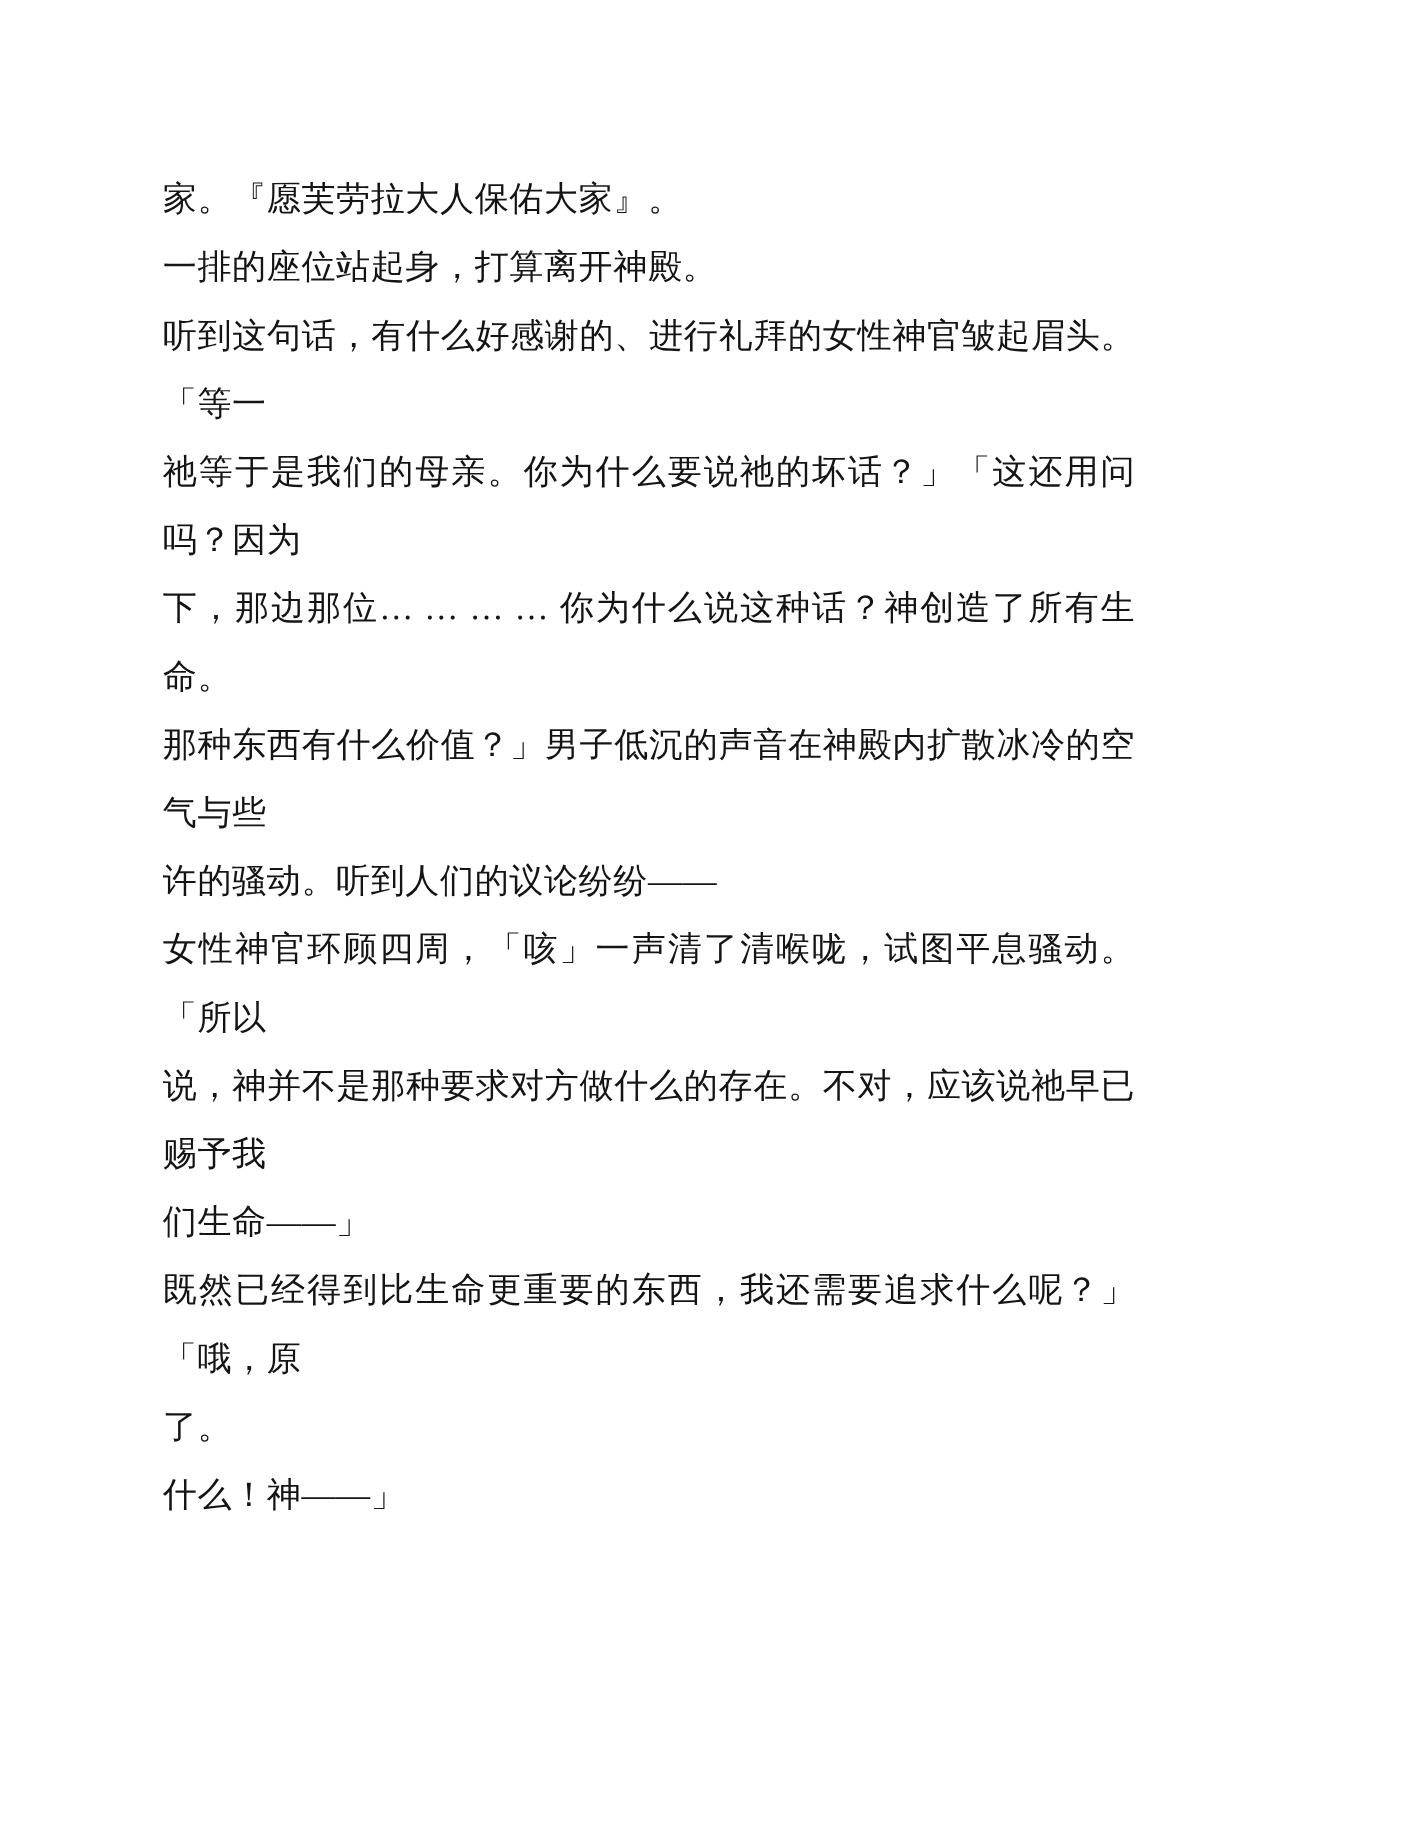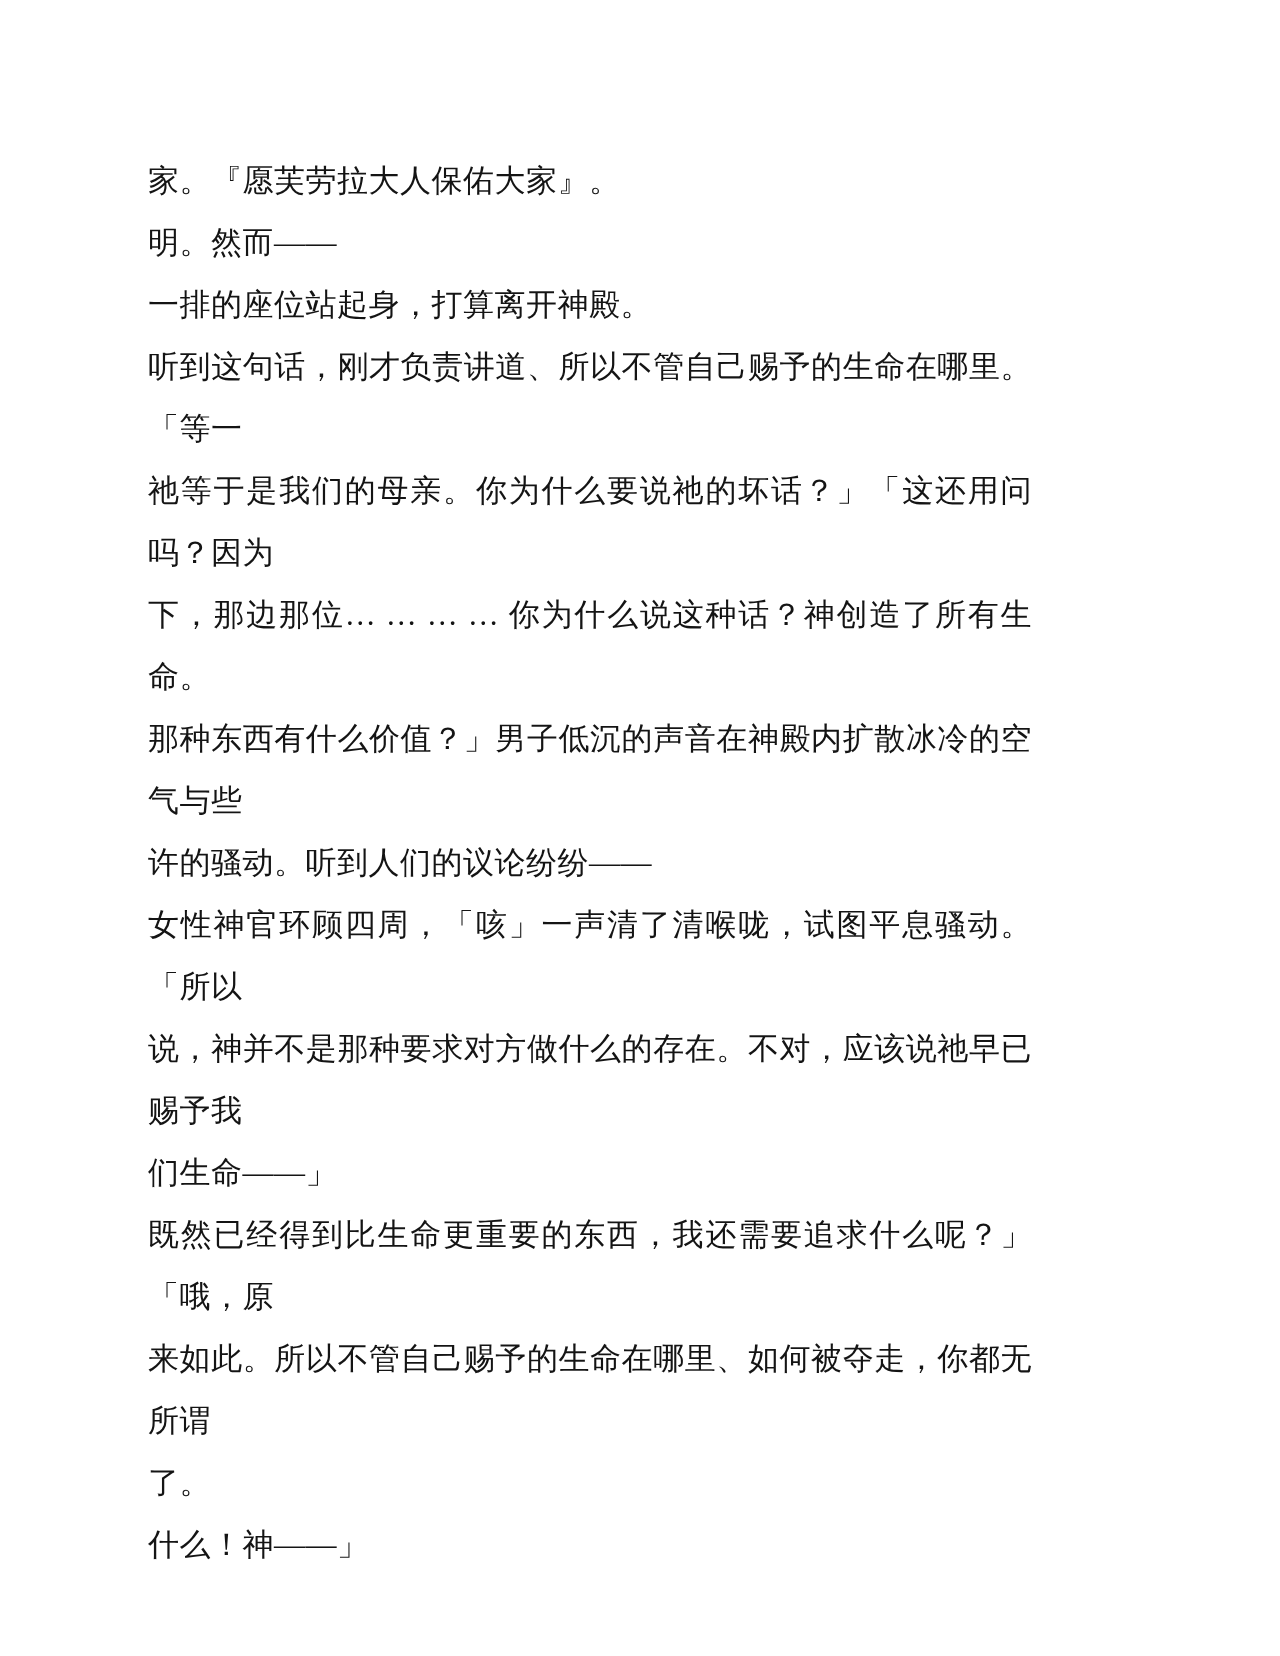--- a/index.html
+++ b/index.html
@@ -31,28 +31,26 @@
   }
   .line.blank {
     min-height: 62px;
   }
 </style>
 </head>
 <body>
 
 <div class="page">
   <div class="line">家。『愿芙劳拉大人保佑大家』。</div>
-  <div class="line">明。然而——</div>
   <div class="line">一排的座位站起身，打算离开神殿。</div>
-  <div class="line">听到这句话，刚才负责讲道、所以不管自己赐予的生命在哪里。「等一</div>
+  <div class="line">听到这句话，有什么好感谢的、进行礼拜的女性神官皱起眉头。「等一</div>
   <div class="line">祂等于是我们的母亲。你为什么要说祂的坏话？」「这还用问吗？因为</div>
   <div class="line">下，那边那位… … … … 你为什么说这种话？神创造了所有生命。</div>
   <div class="line">那种东西有什么价值？」男子低沉的声音在神殿内扩散冰冷的空气与些</div>
   <div class="line">许的骚动。听到人们的议论纷纷——</div>
   <div class="line">女性神官环顾四周，「咳」一声清了清喉咙，试图平息骚动。「所以</div>
   <div class="line">说，神并不是那种要求对方做什么的存在。不对，应该说祂早已赐予我</div>
   <div class="line">们生命——」</div>
   <div class="line">既然已经得到比生命更重要的东西，我还需要追求什么呢？」「哦，原</div>
-  <div class="line">来如此。所以不管自己赐予的生命在哪里、如何被夺走，你都无所谓</div>
   <div class="line">了。</div>
   <div class="line">什么！神——」</div>
   <div class="line blank"></div>
 </div>
 
 </body></html>

